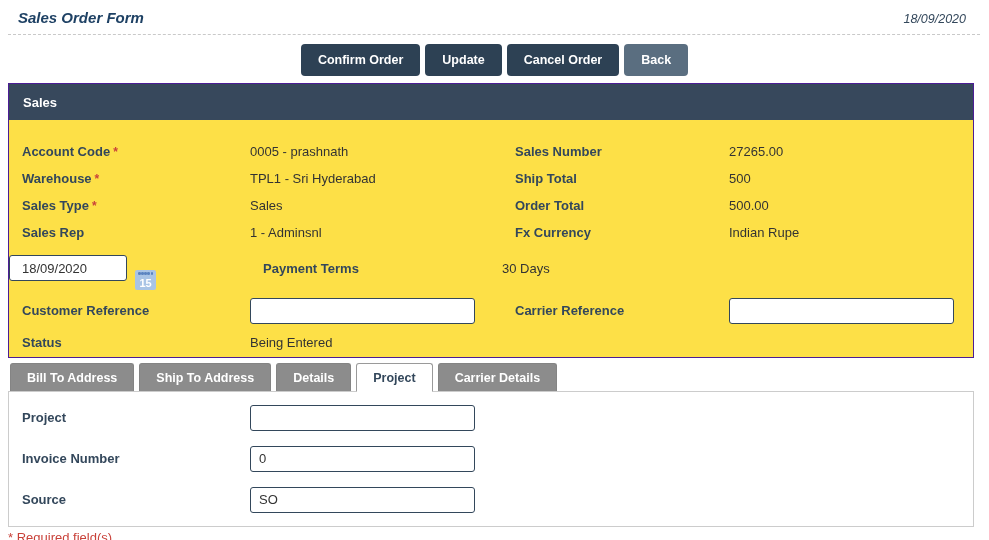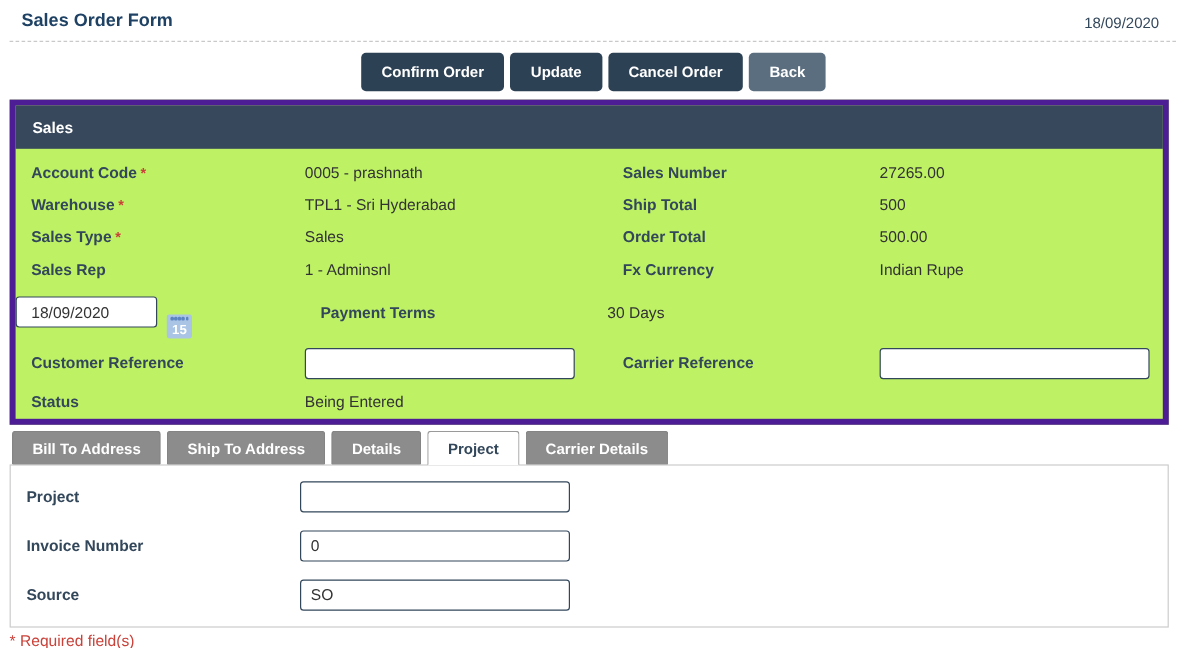--- a/index.html
+++ b/index.html
@@ -11,46 +11,47 @@
     position: relative;
     overflow: hidden;
   }
 
   
   .page-header {
     display: flex; justify-content: space-between; align-items: center;
     margin: 0 9px 0 8px;
     padding: 9px 14px 8px 10px;
     border-bottom: 1px dashed #c9c9c9;
+    font-style: italic;
   }
   .page-title {
     font-size: 15px; font-weight: bold; color: #1e4164; margin: 0;
   }
   .page-date { font-size: 12.5px; color: #33475b; padding-top: 3px; }
 
   
   .toolbar { display: flex; justify-content: center; gap: 5px; margin-top: 9px; }
   .btn {
     background: #2d4154; color: #fff; font-weight: bold; font-size: 12.5px;
     border: none; border-radius: 4px; height: 32px; padding: 0 17px;
     font-family: inherit; cursor: pointer; text-align: right;
   }
   .btn-back { background: #5a6e80; }
 
   
   .form-box {
     margin: 7px 15px 0 8px;
-    border: 5px solid #4c1d95;
-    background: #bef264;
+    border: 1px solid #4c1d95;
+    background: #fde047;
   }
   .section-bar {
     background: #37485c; color: #fff; font-weight: bold; font-size: 13px;
     height: 36px; display: flex; align-items: center; padding-left: 14px;
   }
-  .rows { padding-top: 6px; }
+  .rows { padding-top: 18px; }
   .frow {
     display: grid;
     grid-template-columns: 241px 252px 227px 1fr;
     align-items: center;
     min-height: 27px;
   }
   .frow.tall { min-height: 41px; }
   .frow.last { min-height: 26px; padding-bottom: 4px; }
   .flabel { padding-left: 13px; font-weight: bold; font-size: 13px; color: #33475b; white-space: nowrap; }
   .fvalue { font-size: 13px; color: #333; white-space: nowrap; }

